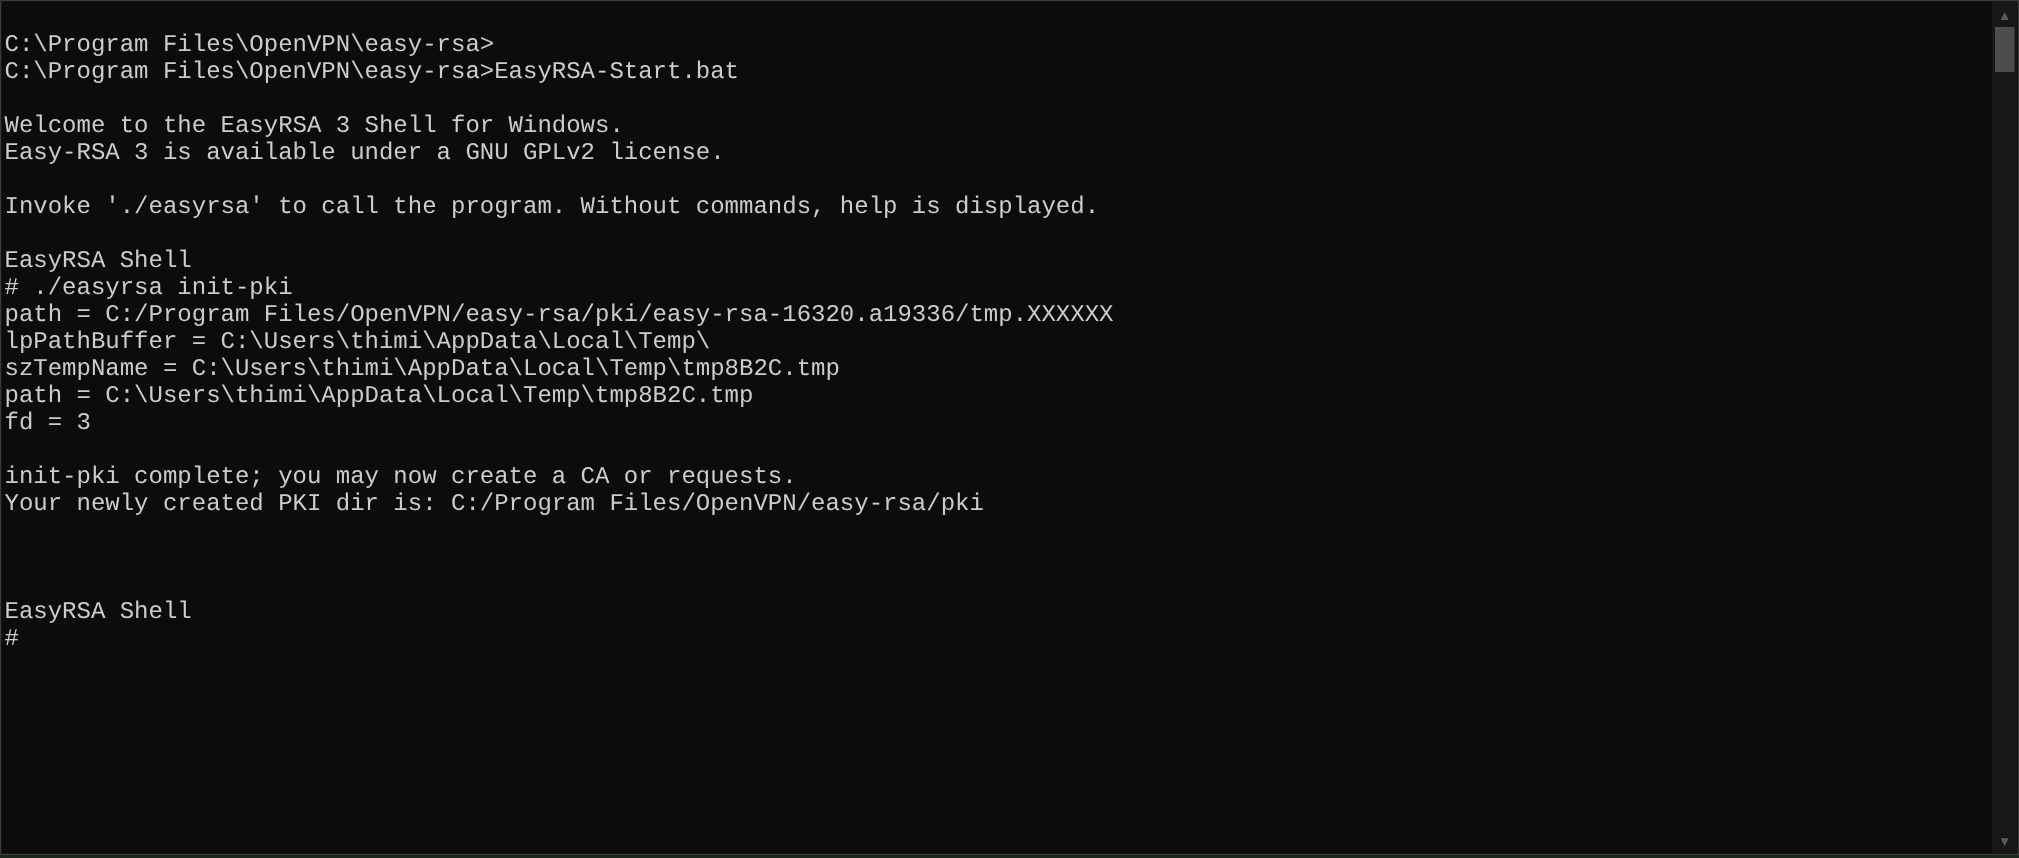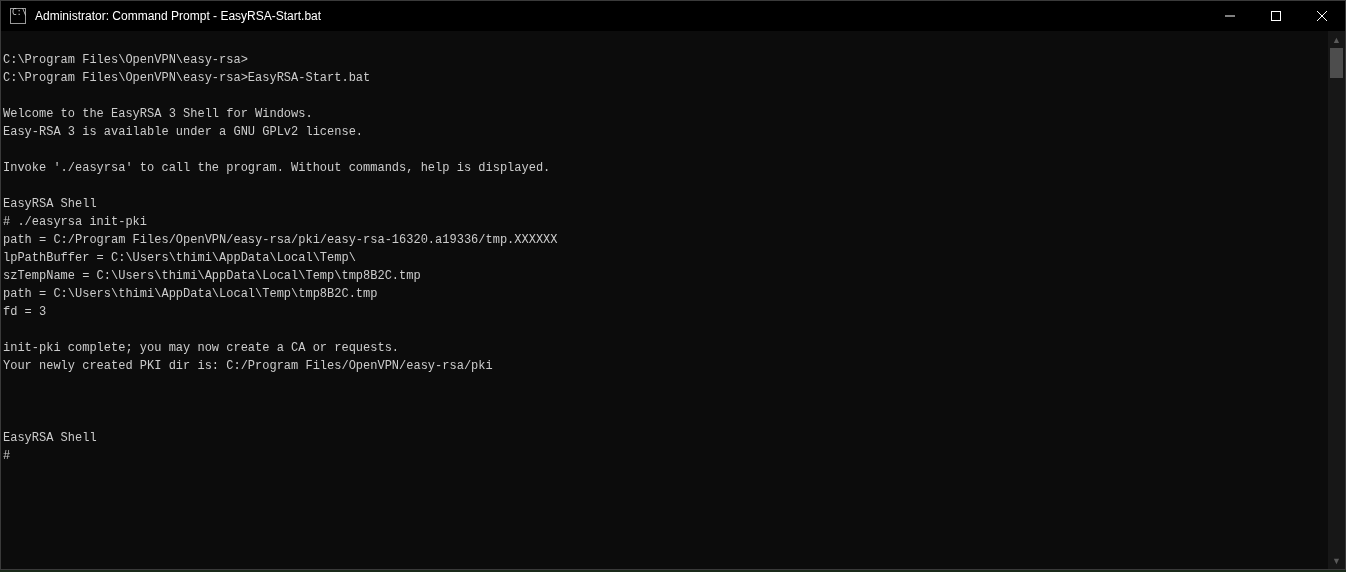--- a/index.html
+++ b/index.html
@@ -82,21 +82,21 @@
     overflow: hidden;
   }
   .terminal-content {
     position: absolute;
     left: 0;
     top: 2px;
     right: 17px;
     bottom: 0;
     padding-left: 2px;
     font-family: Consolas, "Courier New", monospace;
-    font-size: 12px;
+    font-size: 16px;
     line-height: 18px;
     color: #cccccc;
     white-space: pre;
     overflow: hidden;
   }
   .scrollbar {
     position: absolute;
     right: 0;
     top: 0;
     bottom: 0;
@@ -134,44 +134,20 @@
     display:inline-block;
     width:9px;
     height:16px;
     vertical-align:text-bottom;
   }
 </style>
 </head>
 <body>
 
 <div class="window">
-  <div class="title-bar">
-    <div class="icon-wrap">
-      <div class="cmd-icon"></div>
-    </div>
-    <div class="title-text">Administrator: Command Prompt - EasyRSA-Start.bat</div>
-    <div class="win-buttons">
-      <div class="btn">
-        <svg viewBox="0 0 10 10">
-            <line x1="0" y1="5" x2="10" y2="5" stroke="#fff" stroke-width="1"></line>
-          </svg>
-      </div>
-      <div class="btn">
-        <svg viewBox="0 0 10 10">
-            <rect x="0.5" y="0.5" width="9" height="9" fill="none" stroke="#fff" stroke-width="1"></rect>
-          </svg>
-      </div>
-      <div class="btn close">
-        <svg viewBox="0 0 10 10">
-            <line x1="0" y1="0" x2="10" y2="10" stroke="#fff" stroke-width="1"></line>
-            <line x1="10" y1="0" x2="0" y2="10" stroke="#fff" stroke-width="1"></line>
-          </svg>
-      </div>
-    </div>
-  </div>
 
   <div class="terminal-area">
     <div class="terminal-content" id="term"><span class="line">&nbsp;</span><span class="line">C:\Program Files\OpenVPN\easy-rsa&gt;</span><span class="line">C:\Program Files\OpenVPN\easy-rsa&gt;EasyRSA-Start.bat</span><span class="line">&nbsp;</span><span class="line">Welcome to the EasyRSA 3 Shell for Windows.</span><span class="line">Easy-RSA 3 is available under a GNU GPLv2 license.</span><span class="line">&nbsp;</span><span class="line">Invoke './easyrsa' to call the program. Without commands, help is displayed.</span><span class="line">&nbsp;</span><span class="line">EasyRSA Shell</span><span class="line"># ./easyrsa init-pki</span><span class="line">path = C:/Program Files/OpenVPN/easy-rsa/pki/easy-rsa-16320.a19336/tmp.XXXXXX</span><span class="line">lpPathBuffer = C:\Users\thimi\AppData\Local\Temp\</span><span class="line">szTempName = C:\Users\thimi\AppData\Local\Temp\tmp8B2C.tmp</span><span class="line">path = C:\Users\thimi\AppData\Local\Temp\tmp8B2C.tmp</span><span class="line">fd = 3</span><span class="line">&nbsp;</span><span class="line">init-pki complete; you may now create a CA or requests.</span><span class="line">Your newly created PKI dir is: C:/Program Files/OpenVPN/easy-rsa/pki</span><span class="line">&nbsp;</span><span class="line">&nbsp;</span><span class="line">&nbsp;</span><span class="line">EasyRSA Shell</span><span class="line">#<span class="cursor"></span></span></div>
     <div class="scrollbar">
       <div class="arrow">▲</div>
       <div class="track">
         <div class="thumb"></div>
       </div>
       <div class="arrow">▼</div>
     </div>

